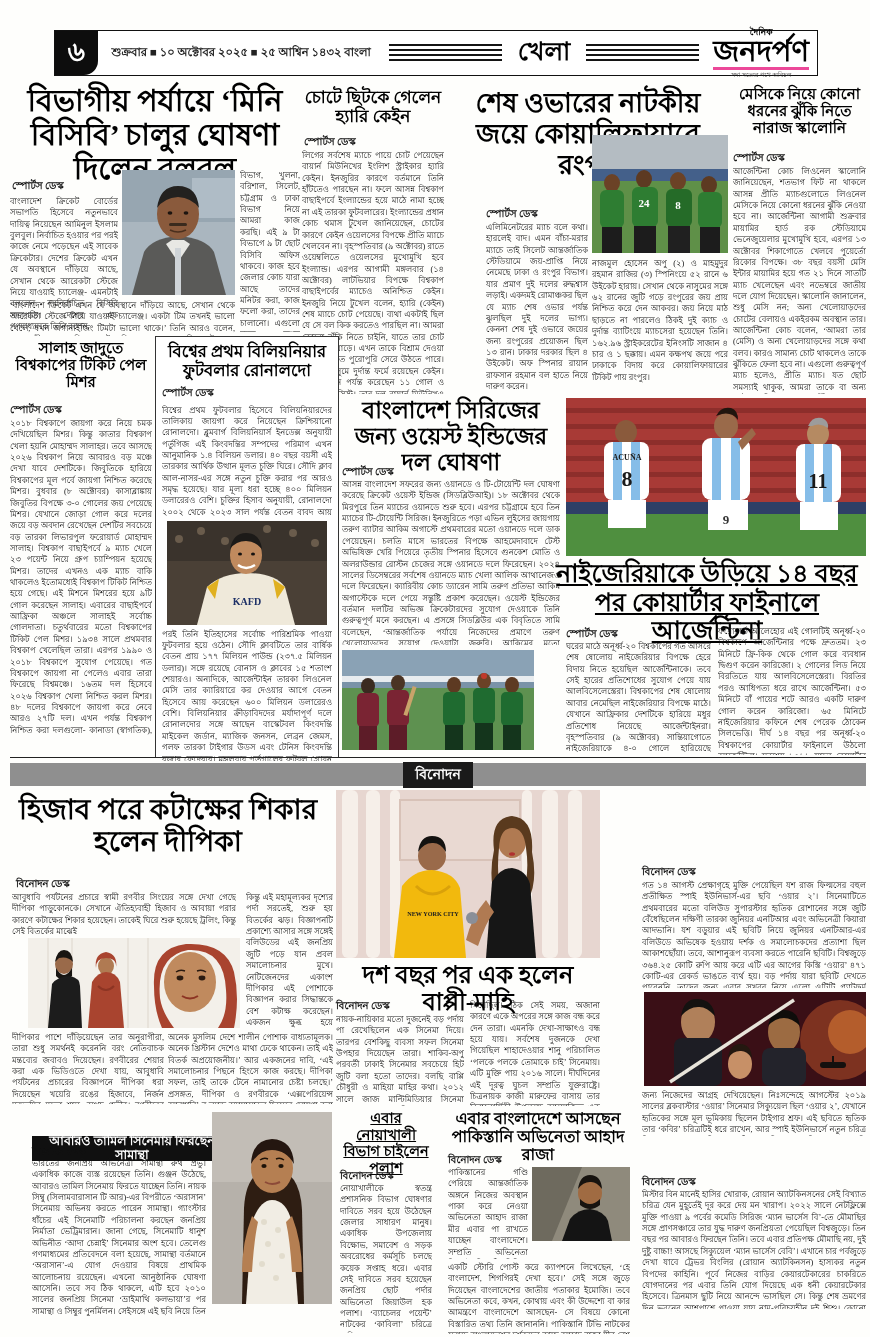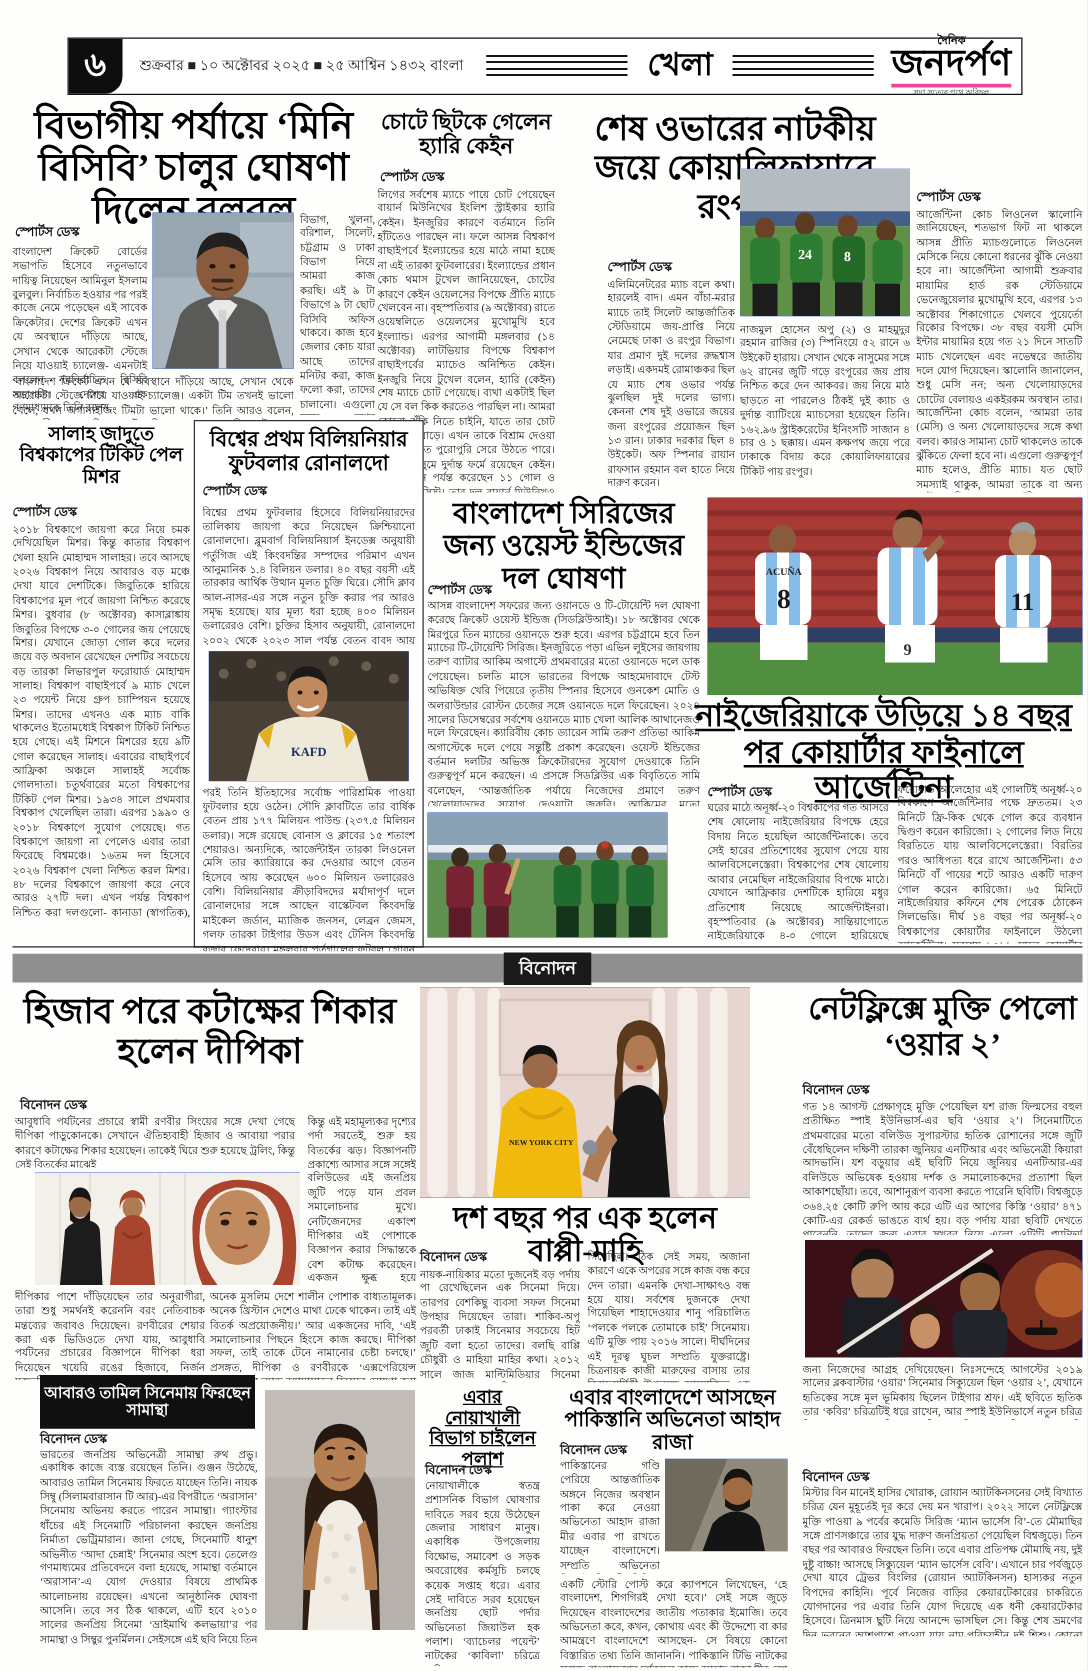--- a/index.html
+++ b/index.html
@@ -2,28 +2,28 @@
 <html><head>
 <meta charset="utf-8">
 <style>
   html,body{margin:0;padding:0;background:#e8e8e4;}
   .page{position:relative;width:870px;height:1337px;margin:0 auto;background:#fefefc;
         font-family:"Liberation Serif",serif;overflow:hidden;}
   .abs{position:absolute;}
   .hl{font-weight:bold;color:#000;text-align:center;line-height:1.14;}
   .by{font-size:10px;font-weight:bold;color:#111;}
   .bt{font-size:8.3px;line-height:1.37;text-align:justify;color:#151515;overflow:hidden;}
-  .photo{overflow:hidden;background:#1d4ed8;}
+  .photo{overflow:hidden;background:#c2410c;}
   .photo svg{display:block;}
   
   .masthead{left:54px;top:30px;width:762px;height:44px;border:1.6px solid #111;
             display:flex;align-items:center;background:#fff;}
   .pgnum{width:64px;height:44px;background:#0d0d0d;color:#fff;display:flex;align-items:center;
          justify-content:center;font-size:27px;font-weight:bold;border-radius:0 0 14px 0;}
-  .dateline{font-size:11.5px;font-weight:normal;color:#222;margin-left:14px;white-space:nowrap;}
+  .dateline{font-size:11.5px;font-weight:bold;color:#222;margin-left:14px;white-space:nowrap;}
   .rules{height:19px;width:170px;background:repeating-linear-gradient(#141414 0 1.6px,transparent 1.6px 5.1px);}
   .sectitle{font-size:25px;font-weight:bold;margin:0 16px;}
   .logo{margin-left:14px;margin-right:8px;text-align:center;line-height:1;}
   .logo .d{font-size:9px;font-weight:bold;}
   .logo .n{font-size:29px;font-weight:900;border-bottom:3px solid #ec4899;padding-bottom:1px;}
   .logo .t{font-size:6.3px;color:#333;margin-top:2px;}
   .divline{left:10px;top:757px;width:856px;border-top:1.2px solid #222;}
   .entbar{left:10px;top:763px;width:856px;height:23px;background:#8f8f8f;
           display:flex;align-items:center;justify-content:center;}
   .entbar span{background:#1a1a1a;color:#fff;font-size:14px;font-weight:bold;padding:1px 12px;}
@@ -97,20 +97,21 @@
           <rect x="108" y="92" width="20" height="26" fill="#1c1c1c"></rect>
         <text x="52" y="72" font-size="11" font-weight="bold" fill="#ffffff" text-anchor="middle">24</text>
         <text x="86" y="74" font-size="11" font-weight="bold" fill="#ffffff" text-anchor="middle">8</text>
       </g>
     </svg>
   </div>
   <div class="abs by" style="left:486px;top:206px;">স্পোর্টস ডেস্ক</div>
   <div class="abs bt" style="left:486px;top:222px;width:102px;height:172px;">এলিমিনেটরের ম্যাচ বলে কথা। হারলেই বাদ। এমন বাঁচা-মরার ম্যাচে তাই সিলেট আন্তর্জাতিক স্টেডিয়ামে জয়-প্রাপ্তি নিয়ে নেমেছে ঢাকা ও রংপুর বিভাগ। যার প্রমাণ দুই দলের রুদ্ধশ্বাস লড়াই। একদমই রোমাঞ্চকর ছিল যে ম্যাচ শেষ ওভার পর্যন্ত ঝুলছিল দুই দলের ভাগ্য। কেননা শেষ দুই ওভারে জয়ের জন্য রংপুরের প্রয়োজন ছিল ১৩ রান। ঢাকার দরকার ছিল ৪ উইকেট। অফ স্পিনার রায়ান রাফসান রহমান বল হাতে নিয়ে দারুণ করেন।</div>
   <div class="abs bt" style="left:592px;top:258px;width:136px;height:136px;">নাজমুল হোসেন অপু (২) ও মাহমুদুর রহমান রাজির (৩) স্পিনিংয়ে ৫২ রানে ৬ উইকেট হারায়। সেখান থেকে নাসুমের সঙ্গে ৬২ রানের জুটি গড়ে রংপুরের জয় প্রায় নিশ্চিত করে দেন আকবর। জয় নিয়ে মাঠ ছাড়তে না পারলেও ঠিকই দুই ক্যাচ ও দুর্দান্ত ব্যাটিংয়ে ম্যাচসেরা হয়েছেন তিনি। ১৬২.৯৬ স্ট্রাইকরেটের ইনিংসটি সাজান ৪ চার ও ১ ছক্কায়। এমন কক্ষপথ জয়ে পরে ঢাকাকে বিদায় করে কোয়ালিফায়ারের টিকিট পায় রংপুর।</div>
 
+  <div class="abs hl" style="left:733px;top:86px;width:133px;font-size:15px;">মেসিকে নিয়ে কোনো ধরনের ঝুঁকি নিতে নারাজ স্কালোনি</div>
   <div class="abs by" style="left:733px;top:150px;">স্পোর্টস ডেস্ক</div>
   <div class="abs bt" style="left:733px;top:166px;width:133px;height:228px;">আর্জেন্টিনা কোচ লিওনেল স্কালোনি জানিয়েছেন, শতভাগ ফিট না থাকলে আসন্ন প্রীতি ম্যাচগুলোতে লিওনেল মেসিকে নিয়ে কোনো ধরনের ঝুঁকি নেওয়া হবে না। আর্জেন্টিনা আগামী শুক্রবার মায়ামির হার্ড রক স্টেডিয়ামে ভেনেজুয়েলার মুখোমুখি হবে, এরপর ১৩ অক্টোবর শিকাগোতে খেলবে পুয়ের্তো রিকোর বিপক্ষে। ৩৮ বছর বয়সী মেসি ইন্টার মায়ামির হয়ে গত ২১ দিনে সাতটি ম্যাচ খেলেছেন এবং নভেম্বরে জাতীয় দলে যোগ দিয়েছেন। স্কালোনি জানালেন, শুধু মেসি নন; অন্য খেলোয়াড়দের চোটের বেলায়ও একইরকম অবস্থান তার। আর্জেন্টিনা কোচ বলেন, ‘আমরা তার (মেসি) ও অন্য খেলোয়াড়দের সঙ্গে কথা বলব। কারও সামান্য চোট থাকলেও তাকে ঝুঁকিতে ফেলা হবে না। এগুলো গুরুত্বপূর্ণ ম্যাচ হলেও, প্রীতি ম্যাচ। যত ছোট সমস্যাই থাকুক, আমরা তাকে বা অন্য কাউকে নিয়ে কোনো ঝুঁকি নেব না। আলাপ-আলোচনা করেই সিদ্ধান্ত নেওয়া হবে।’ ভেনিজুয়েলার বিপক্ষে মেসি ও রদ্রিগো দি পলের অংশগ্রহণ নিয়ে অনিশ্চয়তা আছে।</div>
 
   <div class="abs hl" style="left:10px;top:340px;width:142px;font-size:15px;">সালাহ জাদুতে বিশ্বকাপের টিকিট পেল মিশর</div>
   <div class="abs by" style="left:10px;top:402px;">স্পোর্টস ডেস্ক</div>
   <div class="abs bt" style="left:10px;top:418px;width:142px;height:318px;">২০১৮ বিশ্বকাপে জায়গা করে নিয়ে চমক দেখিয়েছিল মিশর। কিন্তু কাতার বিশ্বকাপ খেলা হয়নি মোহাম্মদ সালাহর। তবে আসছে ২০২৬ বিশ্বকাপ নিয়ে আবারও বড় মঞ্চে দেখা যাবে দেশটিকে। জিবুতিকে হারিয়ে বিশ্বকাপের মূল পর্বে জায়গা নিশ্চিত করেছে মিশর। বুধবার (৮ অক্টোবর) কাসাব্লাঙ্কায় জিবুতির বিপক্ষে ৩-০ গোলের জয় পেয়েছে মিশর। যেখানে জোড়া গোল করে দলের জয়ে বড় অবদান রেখেছেন দেশটির সবচেয়ে বড় তারকা লিভারপুল ফরোয়ার্ড মোহাম্মদ সালাহ। বিশ্বকাপ বাছাইপর্বে ৯ ম্যাচ খেলে ২৩ পয়েন্ট নিয়ে গ্রুপ চ্যাম্পিয়ন হয়েছে মিশর। তাদের এখনও এক ম্যাচ বাকি থাকলেও ইতোমধ্যেই বিশ্বকাপ টিকিট নিশ্চিত হয়ে গেছে। এই মিশনে মিশরের হয়ে ৯টি গোল করেছেন সালাহ। এবারের বাছাইপর্বে আফ্রিকা অঞ্চলে সালাহই সর্বোচ্চ গোলদাতা। চতুর্থবারের মতো বিশ্বকাপের টিকিট পেল মিশর। ১৯৩৪ সালে প্রথমবার বিশ্বকাপ খেলেছিল তারা। এরপর ১৯৯০ ও ২০১৮ বিশ্বকাপে সুযোগ পেয়েছে। গত বিশ্বকাপে জায়গা না পেলেও এবার তারা ফিরেছে বিশ্বমঞ্চে। ১৬তম দল হিসেবে ২০২৬ বিশ্বকাপ খেলা নিশ্চিত করল মিশর। ৪৮ দলের বিশ্বকাপে জায়গা করে নেবে আরও ২৭টি দল। এখন পর্যন্ত বিশ্বকাপ নিশ্চিত করা দলগুলো- কানাডা (স্বাগতিক), মেক্সিকো (স্বাগতিক) ও যুক্তরাষ্ট্র (স্বাগতিক), আর্জেন্টিনা, ব্রাজিল, কলম্বিয়া, ইকুয়েডর, প্যারাগুয়ে, উরুগুয়ে, অস্ট্রেলিয়া, ইরান, জাপান, জর্ডান, দক্ষিণ কোরিয়া ও উজবেকিস্তান, মরক্কো, তিউনিসিয়া, মিশর ও নিউজিল্যান্ড।</div>
 
   <div class="abs box" style="left:155px;top:336px;width:182px;height:420px;">
     <div class="hl" style="margin:6px 4px 0 4px;font-size:16.5px;">বিশ্বের প্রথম বিলিয়নিয়ার ফুটবলার রোনালদো</div>
     <div class="by" style="margin:4px 0 0 6px;display:inline-block;">স্পোর্টস ডেস্ক</div>
@@ -285,21 +286,20 @@
       <path d="M150 168 L156 92 Q164 78 176 78 Q190 80 194 94 L200 168 Z" fill="#161616"></path>
       <path d="M150 110 Q136 126 130 150 L142 156 Q150 132 158 122 Z" fill="#b07a52"></path>
       <circle cx="136" cy="128" r="6" fill="#8a8f98"></circle>
     </svg>
   </div>
   <div class="abs hl" style="left:336px;top:962px;width:264px;font-size:24px;">দশ বছর পর এক হলেন বাপ্পী-মাহি</div>
   <div class="abs by" style="left:336px;top:998px;">বিনোদন ডেস্ক</div>
   <div class="abs bt" style="left:336px;top:1014px;width:128px;height:92px;">নায়ক-নায়িকার মতো দুজনেই বড় পর্দায় পা রেখেছিলেন এক সিনেমা দিয়ে। তারপর বেশকিছু ব্যবসা সফল সিনেমা উপহার দিয়েছেন তারা। শাকিব-অপু পরবর্তী ঢাকাই সিনেমার সবচেয়ে হিট জুটি বলা হতো তাদের। বলছি বাপ্পি চৌধুরী ও মাহিয়া মাহির কথা। ২০১২ সালে জাজ মাল্টিমিডিয়ার সিনেমা ‘ভালোবাসার রং’ দিয়ে তাদের যাত্রা শুরু হয়। প্রথম ছবিতেই তারা দর্শকের নজর কাড়েন। এরপর একসঙ্গে অভিনয় করেন ‘অন্যরকম ভালোবাসা’, ‘তবু ভালোবাসি’, ‘কি দারুণ দেখতে’, ‘অনেক সাধের ময়না’সহ বেশ কিছু হিট সিনেমায়। জুটি হিসেবেও তাদের রসায়ন জমে</div>
   <div class="abs bt" style="left:470px;top:1000px;width:130px;height:106px;">গিয়েছিল। ঠিক সেই সময়, অজানা কারণে একে অপরের সঙ্গে কাজ বন্ধ করে দেন তারা। এমনকি দেখা-সাক্ষাৎও বন্ধ হয়ে যায়। সর্বশেষ দুজনকে দেখা গিয়েছিল শাহাদেওয়ার শানু পরিচালিত ‘পলকে পলকে তোমাকে চাই’ সিনেমায়। এটি মুক্তি পায় ২০১৬ সালে। দীর্ঘদিনের এই দূরত্ব ঘুচল সম্প্রতি যুক্তরাষ্ট্রে। চিত্রনায়ক কাজী মারুফের বাসায় তার বিবাহবার্ষিকী উপলক্ষে আয়োজিত এক অনুষ্ঠানে ১০ বছর পর মুখোমুখি হন বাপ্পি ও মাহি। পুরোনো বন্ধুশিল্পীকে কাছে পেয়ে দুজনেই আবেগাপ্লুত হয়ে পড়েন। আড্ডায় মেতে ওঠেন, স্মৃতিচারণ করেন এবং খুনসুটিতেও দেখা যায় ত‍াদের। প্রায় চার মাস ধরে যুক্তরাষ্ট্রে অবস্থান করছেন মাহি। বাপ্পি সেখানে যান গত মাসে।</div>
 
-  <div class="abs hl" style="left:642px;top:794px;width:224px;font-size:25px;">নেটফ্লিক্সে মুক্তি পেলো ‘ওয়ার ২’</div>
   <div class="abs by" style="left:642px;top:864px;">বিনোদন ডেস্ক</div>
   <div class="abs bt" style="left:642px;top:880px;width:224px;height:108px;">গত ১৪ আগস্ট প্রেক্ষাগৃহে মুক্তি পেয়েছিল যশ রাজ ফিল্মসের বহুল প্রতীক্ষিত স্পাই ইউনিভার্স-এর ছবি ‘ওয়ার ২’। সিনেমাটিতে প্রথমবারের মতো বলিউড সুপারস্টার হৃতিক রোশানের সঙ্গে জুটি বেঁধেছিলেন দক্ষিণী তারকা জুনিয়র এনটিআর এবং অভিনেত্রী কিয়ারা আদভানি। যশ বড়ুয়ার এই ছবিটি নিয়ে জুনিয়র এনটিআর-এর বলিউডে অভিষেক হওয়ায় দর্শক ও সমালোচকদের প্রত্যাশা ছিল আকাশছোঁয়া। তবে, আশানুরূপ ব্যবসা করতে পারেনি ছবিটি। বিশ্বজুড়ে ৩৬৪.২৫ কোটি রুপি আয় করে এটি এর আগের কিস্তি ‘ওয়ার’ ৪৭১ কোটি-এর রেকর্ড ভাঙতে ব্যর্থ হয়। বড় পর্দায় যারা ছবিটি দেখতে পারেননি, তাদের জন্য এবার সুখবর নিয়ে এলো ওটিটি প্ল্যাটফর্ম নেটফ্লিক্স। বড় পর্দায় মুখ থুবড়ে পড়ার মাত্র ২৩ দিন পরই ‘ওয়ার ২’ আসছে ডিজিটাল প্ল্যাটফর্মে। নেটফ্লিক্স জানিয়েছে, হিন্দি, তেলেগু এবং তামিল এই তিনটি ভাষায় ছবিটি দেখা যাবে। এই ঘোষণা দিয়ে নেটফ্লিক্স ইন্ডিয়া লিখেছে, “আক্রোশ ছিল। ষড়যন্ত্র ছিল। যুদ্ধের জন্য প্রস্তুত তো? ‘ওয়ার ২’ দেখুন, ৯ অক্টোবর নেটফ্লিক্সে আসছে।” এই ঘোষণার পর দর্শকদের মধ্যে মিশ্র প্রতিক্রিয়া দেখা গেছে। কেউ কেউ হাসির ইমোজি দিয়ে হতাশা প্রকাশ করেছেন, আবার কেউ কেউ ঘরে বসে ছবিটি দেখার</div>
   <div class="abs photo" style="left:644px;top:992px;width:222px;height:94px;">
     <svg width="222" height="94" viewBox="0 0 222 94" preserveAspectRatio="none">
       <rect width="222" height="94" fill="#3a0f16"></rect>
       <circle cx="196" cy="48" r="40" fill="#b4502a" opacity="0.55"></circle>
       <circle cx="206" cy="40" r="22" fill="#d97a35" opacity="0.6"></circle>
       <ellipse cx="54" cy="30" rx="17" ry="21" fill="#b0805a"></ellipse>
       <path d="M37 24 Q40 6 54 7 Q69 8 71 24 Q62 14 54 15 Q45 15 37 24 Z" fill="#141210"></path>
       <rect x="30" y="46" width="48" height="48" rx="8" fill="#1d1d24"></rect>
@@ -308,21 +308,21 @@
       <rect x="118" y="56" width="44" height="38" rx="8" fill="#23232b"></rect>
       <ellipse cx="96" cy="72" rx="12" ry="15" fill="#c79067"></ellipse>
       <path d="M84 66 Q86 52 96 52 Q107 52 108 66 Q102 58 96 59 Q89 59 84 66 Z" fill="#241810"></path>
       <line x1="26" y1="90" x2="150" y2="8" stroke="#e8e4da" stroke-width="3.4"></line>
       <rect x="176" y="70" width="26" height="6" rx="3" fill="#14100e"></rect>
       <line x1="189" y1="64" x2="189" y2="72" stroke="#14100e" stroke-width="2"></line>
     </svg>
   </div>
   <div class="abs bt" style="left:642px;top:1090px;width:224px;height:46px;">জন্য নিজেদের আগ্রহ দেখিয়েছেন। নিঃসন্দেহে আগস্টের ২০১৯ সালের ব্লকবাস্টার ‘ওয়ার’ সিনেমার সিক্যুয়েল ছিল ‘ওয়ার ২’, যেখানে হৃতিকের সঙ্গে মূল ভূমিকায় ছিলেন টাইগার শ্রফ। এই ছবিতে হৃতিক তার ‘কবির’ চরিত্রটিই ধরে রাখেন, আর স্পাই ইউনিভার্সে নতুন চরিত্র হিসেবে আসেন জুনিয়র এনটিআর ‘বিক্রম’ ও কিয়ারা আদভানি ‘কাব্যা’ হিসেবে।</div>
 
-  <div class="abs banner-black" style="left:32px;top:1100px;width:172px;height:43px;">
+  <div class="abs banner-black" style="left:32px;top:1136px;width:172px;height:25px;padding-left:14px;">
     <span>আবারও তামিল সিনেমায় ফিরছেন সামান্থা</span>
   </div>
   <div class="abs by" style="left:32px;top:1143px;">বিনোদন ডেস্ক</div>
   <div class="abs bt" style="left:32px;top:1158px;width:174px;height:158px;">ভারতের জনপ্রিয় অভিনেত্রী সামান্থা রুথ প্রভু। একাধিক কাজে ব্যস্ত রয়েছেন তিনি। গুঞ্জন উঠেছে, আবারও তামিল সিনেমায় ফিরতে যাচ্ছেন তিনি। নায়ক সিম্বু (সিলামবারাসান টি আর)-এর বিপরীতে ‘অরাসান’ সিনেমায় অভিনয় করতে পারেন সামান্থা। গ্যাংস্টার ধাঁচের এই সিনেমাটি পরিচালনা করছেন জনপ্রিয় নির্মাতা ভেট্রিমারান। জানা গেছে, সিনেমাটি ধানুশ অভিনীত ‘আদা চেন্নাই’ সিনেমার অংশ হবে। তেলেগু গণমাধ্যমের প্রতিবেদনে বলা হয়েছে, সামান্থা বর্তমানে ‘অরাসান’-এ যোগ দেওয়ার বিষয়ে প্রাথমিক আলোচনায় রয়েছেন। এখনো আনুষ্ঠানিক ঘোষণা আসেনি। তবে সব ঠিক থাকলে, এটি হবে ২০১০ সালের জনপ্রিয় সিনেমা ‘ভ্রাইমাথি কলভায়া’র পর সামান্থা ও সিম্বুর পুনর্মিলন। সেইসঙ্গে এই ছবি নিয়ে তিন বছর পর তামিলে কাজ করতে চলেছেন এই অভিনেত্রী। সামান্থার সর্বশেষ তামিল সিনেমা ছিল ২০২২ সালে মুক্তিপ্রাপ্ত ‘কাতুভাকুলা রেন্ডু কাধাল’। সিনেমাটিতে তিনি বিজয় সেতুপতি ও নয়নতারার সঙ্গে অভিনয় করেছিলেন। মুক্তির পর মিশ্র প্রতিক্রিয়া পেলেও বক্স অফিসে সিনেমাটি সফল হয়েছিল। সামান্থাকে সর্বশেষ দেখা গেছে আমাজন প্রাইমের ওয়েব সিরিজ ‘সিটাডেল: হানি বানি’-তে। সেখানে তার সহশিল্পী ছিলেন বরুণ ধাওয়ান।</div>
   <div class="abs photo" style="left:212px;top:1112px;width:120px;height:192px;">
     <svg width="120" height="192" viewBox="0 0 120 192" preserveAspectRatio="none">
       <rect width="120" height="192" fill="#b6b1aa"></rect>
       <rect width="120" height="70" fill="#c2bdb6"></rect>
       <path d="M30 192 L32 96 Q34 58 60 56 Q88 58 90 98 L92 192 Z" fill="#2e1d12"></path>
       <ellipse cx="60" cy="56" rx="21" ry="25" fill="#b57f52"></ellipse>

